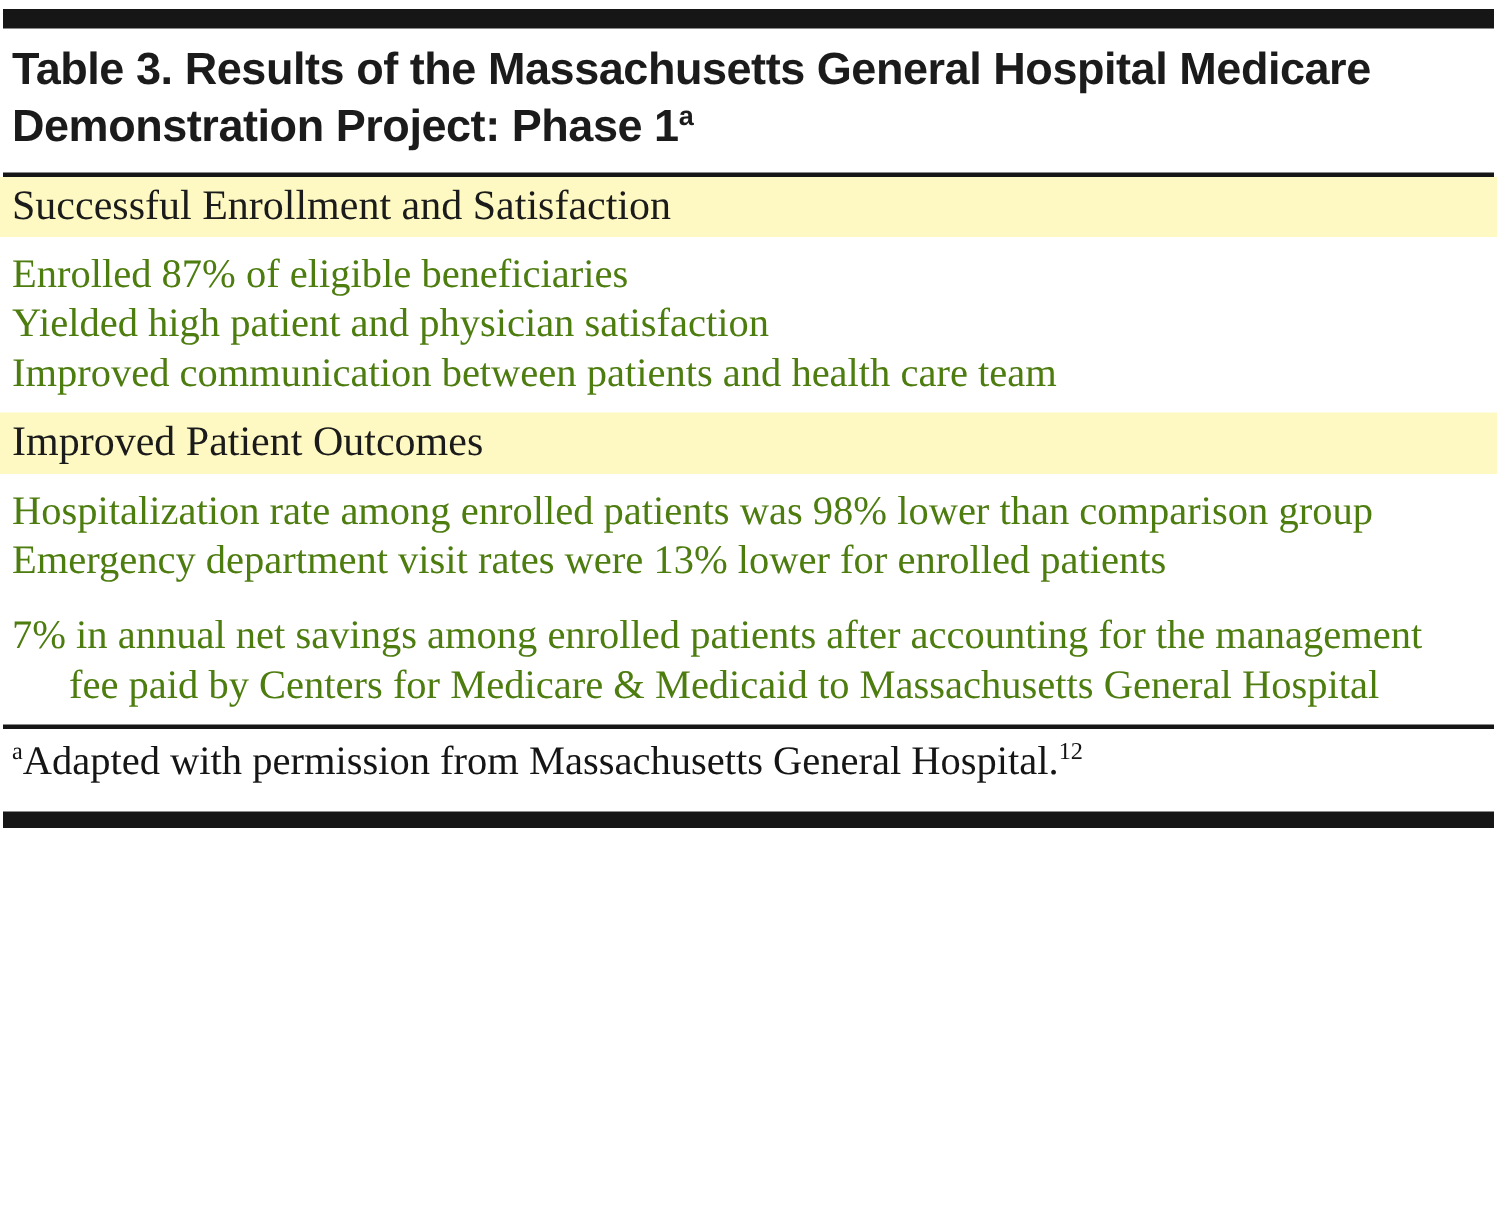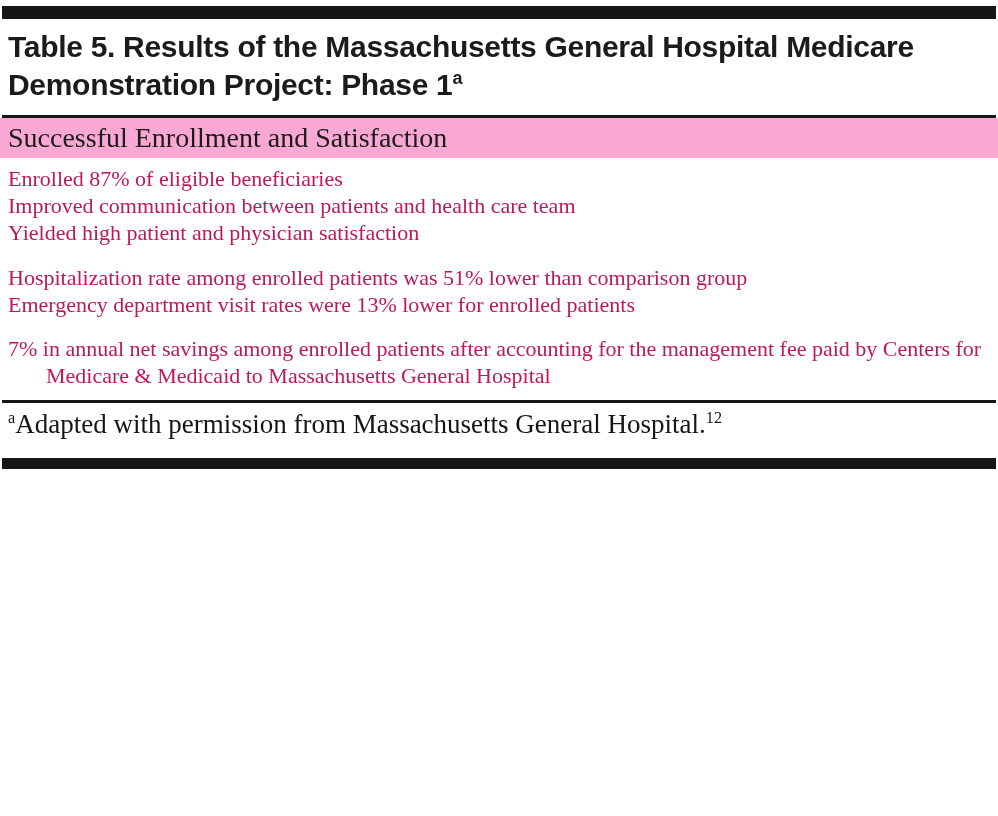--- a/index.html
+++ b/index.html
@@ -45,35 +45,35 @@
     vertical-align: super;
     line-height: 0;
   }
   .thin-rule {
     height: 3px;
     background: #161616;
     width: 994px;
     margin-left: 2px;
   }
   .section-header {
-    background: #f9a8d4;
+    background: #fef9c3;
     font-size: 28px;
     line-height: 1.2;
     color: #1b1b1b;
     padding: 3px 8px 4px 8px;
     margin: 0;
   }
   .section-body {
     padding: 8px 12px 10px 8px;
   }
   .item {
     margin: 0;
-    font-size: 22px;
+    font-size: 27px;
     line-height: 1.22;
-    color: #be185d;
+    color: #4d7c0f;
     padding-left: 38px;
     text-indent: -38px;
   }
   .footnote {
     font-size: 27px;
     line-height: 1.25;
     margin: 5px 0 16px 0;
     padding: 0 10px 0 8px;
     color: #151515;
   }
@@ -83,33 +83,34 @@
     line-height: 0;
   }
 </style>
 </head>
 <body>
 
 <div class="figure">
 
   <div class="bar bar-top"></div>
 
-  <h1 class="title"><span>Table 5. Results of the Massachusetts General Hospital Medicare Demonstration Project: Phase 1</span><sup>a</sup></h1>
+  <h1 class="title"><span>Table 3. Results of the Massachusetts General Hospital Medicare Demonstration Project: Phase 1</span><sup>a</sup></h1>
 
   <div class="thin-rule"></div>
 
   <div class="section-header">Successful Enrollment and Satisfaction</div>
   <div class="section-body">
     <p class="item">Enrolled 87% of eligible beneficiaries</p>
+    <p class="item">Yielded high patient and physician satisfaction</p>
     <p class="item">Improved communication between patients and health care team</p>
-    <p class="item">Yielded high patient and physician satisfaction</p>
   </div>
 
+  <div class="section-header">Improved Patient Outcomes</div>
   <div class="section-body">
-    <p class="item">Hospitalization rate among enrolled patients was 51% lower than comparison group</p>
+    <p class="item">Hospitalization rate among enrolled patients was 98% lower than comparison group</p>
     <p class="item">Emergency department visit rates were 13% lower for enrolled patients</p>
   </div>
 
   <div class="section-body">
     <p class="item">7% in annual net savings among enrolled patients after accounting for the management fee paid by Centers for Medicare &amp; Medicaid to Massachusetts General Hospital</p>
   </div>
 
   <div class="thin-rule"></div>
 
   <p class="footnote"><sup>a</sup><span>Adapted with permission from Massachusetts General Hospital.</span><sup>12</sup></p>

